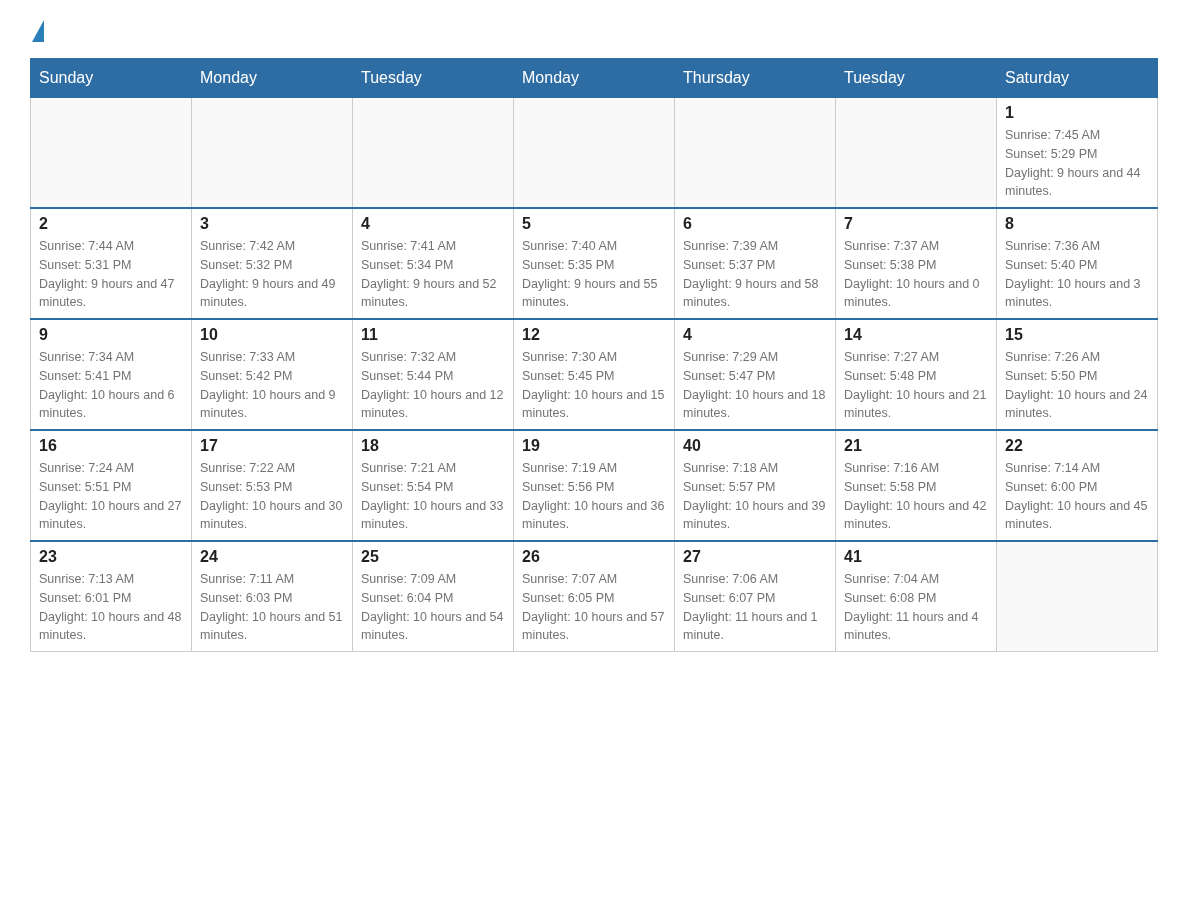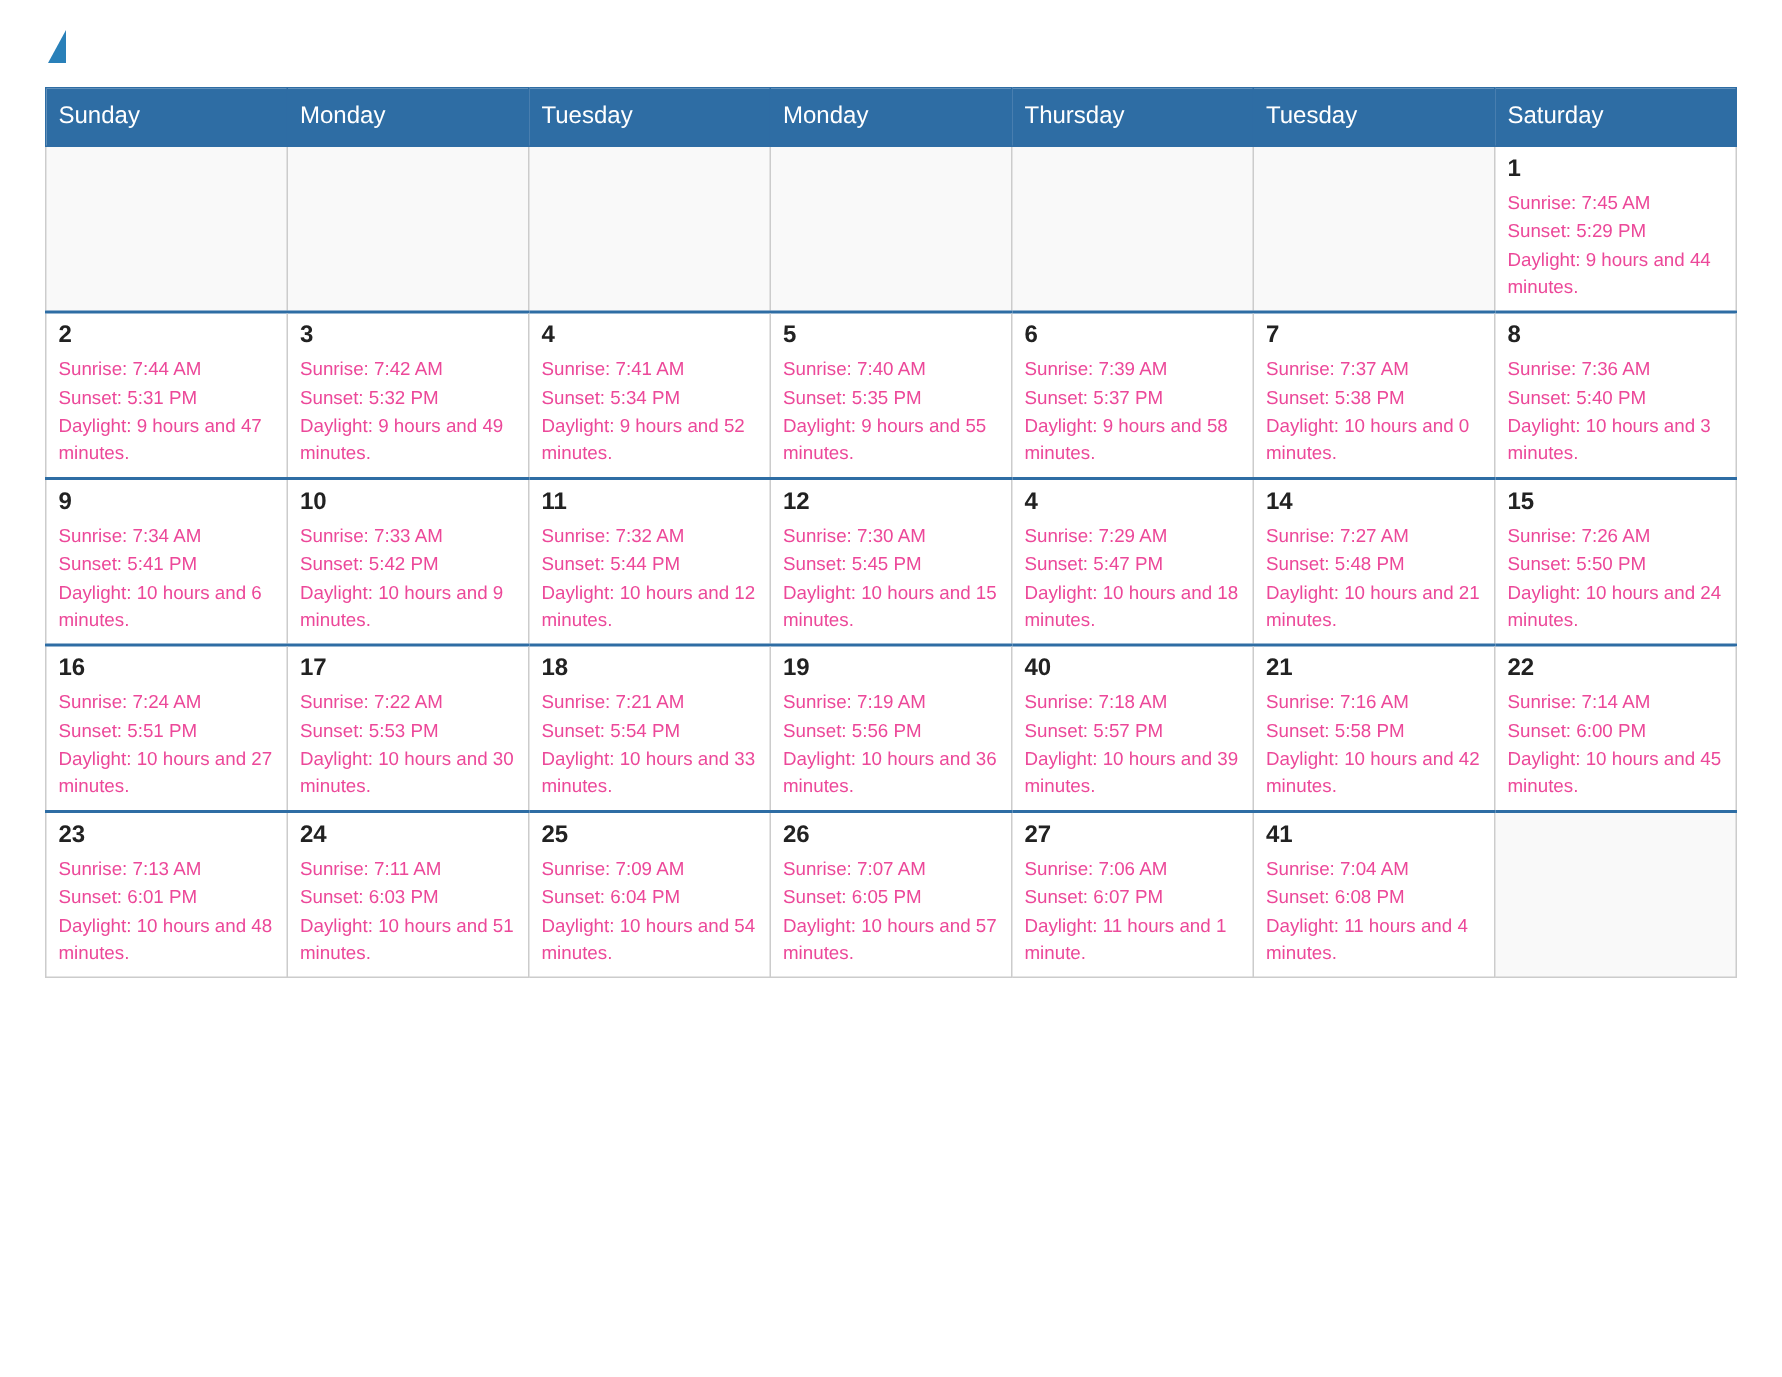--- a/index.html
+++ b/index.html
@@ -90,21 +90,21 @@
     }
     .day-number {
       font-size: 16px;
       font-weight: bold;
       color: #222;
       display: block;
       margin-bottom: 4px;
     }
     .day-info {
       font-size: 12.5px;
-      color: #ec4899;
+      color: #737373;
       line-height: 1.5;
     }
     .row-divider td {
       border-top: 2px solid #2e6da4;
     }
   </style>
 </head>
 <body>
 
 <div class="header">

